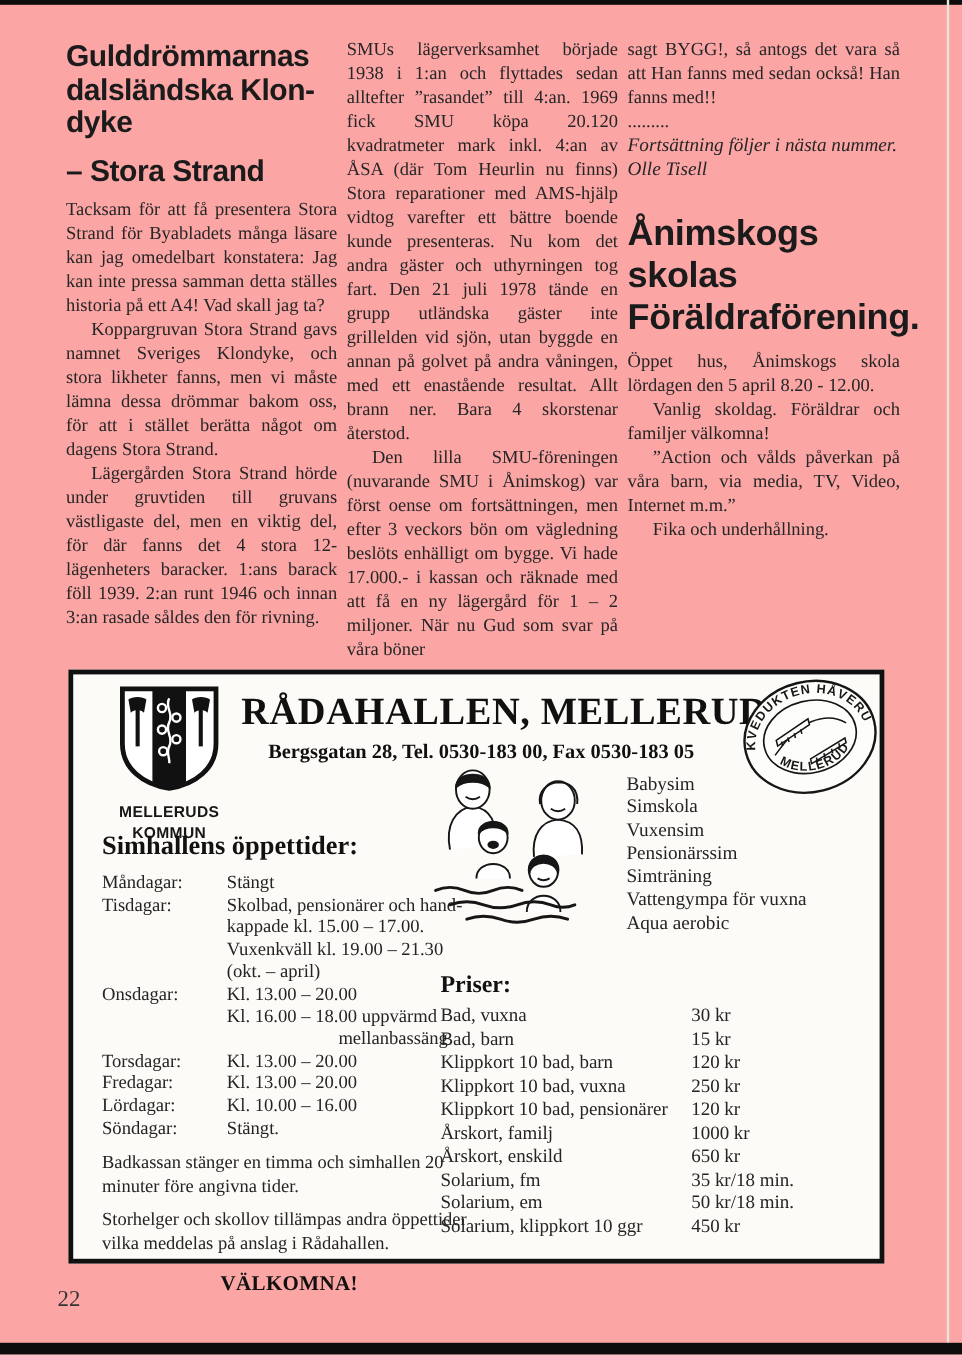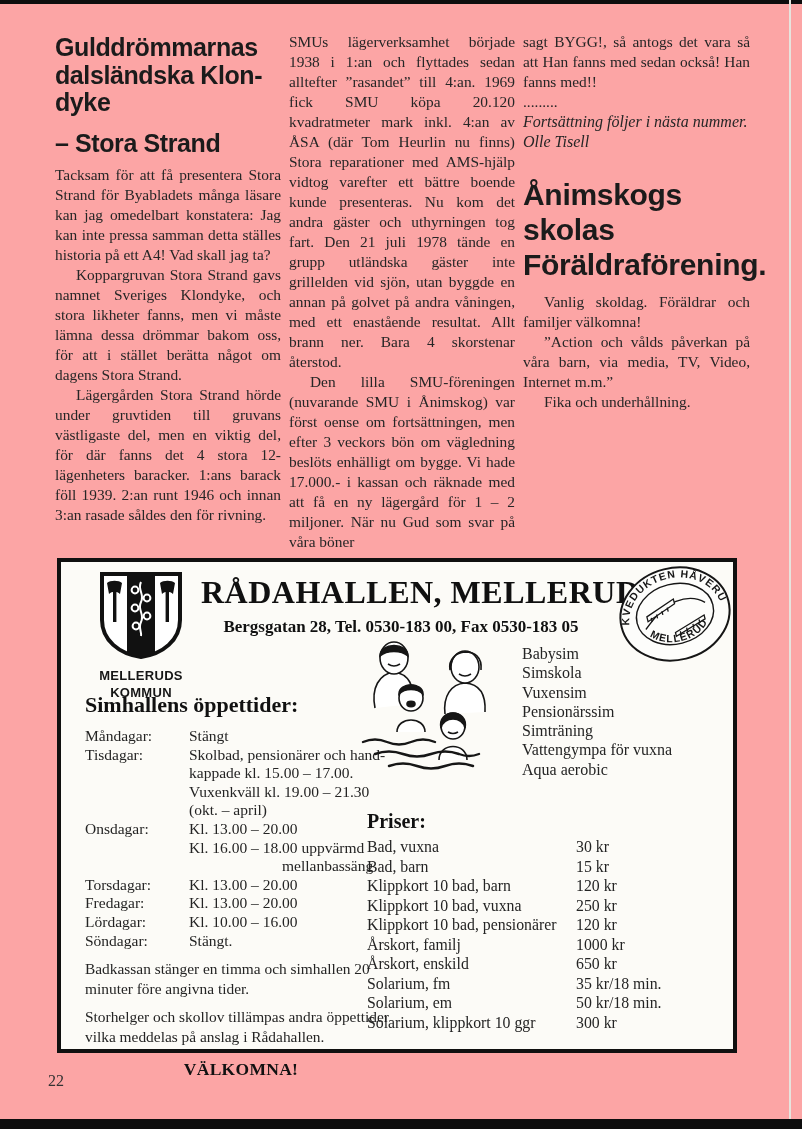--- a/index.html
+++ b/index.html
@@ -68,21 +68,21 @@
   .family-art { position:absolute; left:288px; top:68px; width:162px; height:152px; }
 
   .activities { position:absolute; left:461px; top:82px; width:200px; }
   .activities-heading { font-weight:bold; font-size:20px; color:#111; margin:0 0 5px 0; }
   .activity-item { font-size:16px; line-height:19.3px; color:#242424; }
 
   .prices { position:absolute; left:306px; top:248px; width:356px; }
   .prices-heading { font-weight:bold; font-size:20px; color:#111; margin:0 0 4px 0; }
   .price-row { display:grid; grid-template-columns:209px 1fr; font-size:15.8px; line-height:19.5px; color:#242424; }
 
-  .page-number { position:absolute; left:48px; top:1072px; font-size:16px; color:#333; }
+  .page-number { position:absolute; left:48px; top:1072px; font-size:19px; color:#333; }
 </style>
 </head>
 <body>
 
 <div class="page">
   <div class="scan-strip top"></div>
   <div class="scan-edge-right"></div>
 
   <div class="col col1">
     <h1 class="headline">Gulddrömmarnas dalsländska Klon-dyke</h1>
@@ -103,20 +103,21 @@
 
   <div class="col col3">
     <div class="paras">
         <p class="body-para">sagt BYGG!, så antogs det vara så att Han fanns med sedan också! Han fanns med!!</p>
         <p class="body-para">.........</p>
       </div>
     <p class="body-para italic">Fortsättning följer i nästa nummer.</p>
     <p class="body-para italic">Olle Tisell</p>
     <h2 class="headline2">Ånimskogs skolas Föräldraförening.</h2>
     <div class="paras">
+        <p class="body-para">Öppet hus, Ånimskogs skola lördagen den 5 april 8.20 - 12.00.</p>
         <p class="body-para indent">Vanlig skoldag. Föräldrar och familjer välkomna!</p>
         <p class="body-para indent">”Action och vålds påverkan på våra barn, via media, TV, Video, Internet m.m.”</p>
         <p class="body-para indent">Fika och underhållning.</p>
       </div>
   </div>
 
   <div class="ad-box">
 
     <div class="crest-wrap">
       <svg width="92" height="90" viewBox="0 0 92 90">
@@ -318,21 +319,21 @@
           <div class="price-row">
             <span>Solarium, fm</span>
             <span>35 kr/18 min.</span>
           </div>
           <div class="price-row">
             <span>Solarium, em</span>
             <span>50 kr/18 min.</span>
           </div>
           <div class="price-row">
             <span>Solarium, klippkort 10 ggr</span>
-            <span>300 kr</span>
+            <span>450 kr</span>
           </div>
         </div>
     </div>
   </div>
 
   <div class="page-number">22</div>
   <div class="scan-strip bottom"></div>
 </div>
 
 </body></html>

